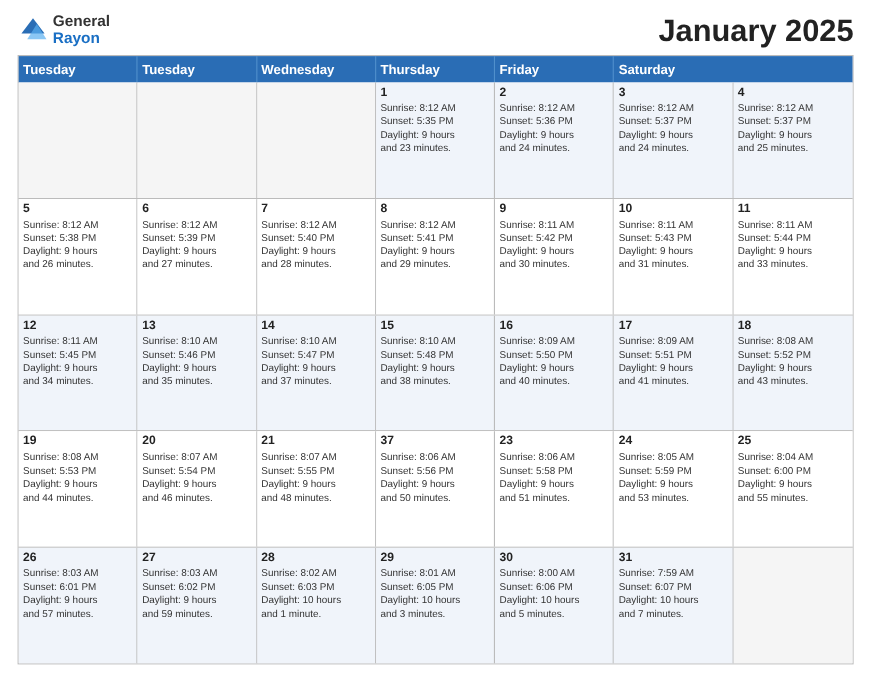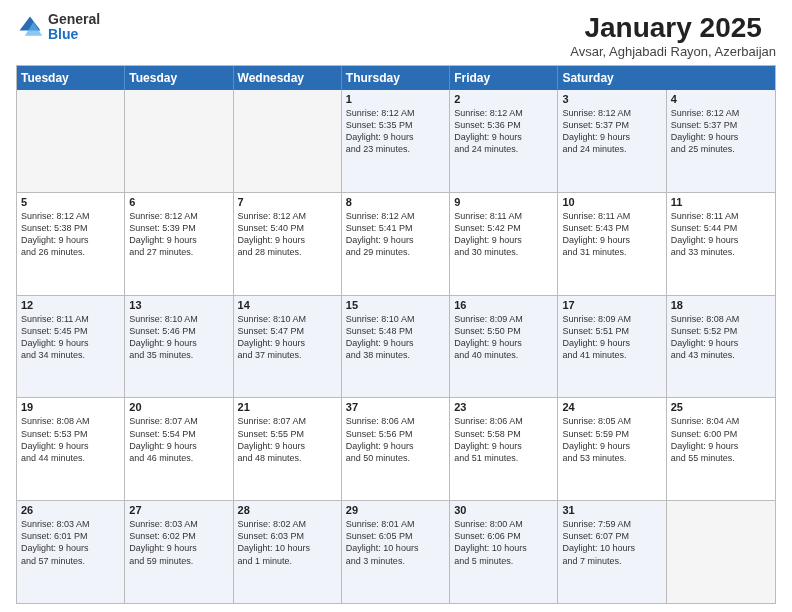--- a/index.html
+++ b/index.html
@@ -33,21 +33,21 @@
       font-weight: bold;
       line-height: 1.1;
     }
     .logo-general { color: #333; }
     .logo-blue { color: #1a6fc4; }
     .logo-icon {
       width: 28px;
       height: 28px;
     }
     .title-block {
-      text-align: center;
+      text-align: right;
     }
     .title-block h1 {
       font-size: 28px;
       font-weight: bold;
       color: #222;
     }
     .title-block h2 {
       font-size: 13px;
       color: #444;
       font-weight: normal;
@@ -112,26 +112,25 @@
 
 <div class="page">
   <div class="header">
     <div class="logo">
       <svg class="logo-icon" viewBox="0 0 32 32">
         <polygon points="16,4 28,20 4,20" fill="#2a6db5"></polygon>
         <polygon points="20,10 30,26 10,26" fill="#5aaff0" opacity="0.7"></polygon>
       </svg>
       <div class="logo-text">
         <span class="logo-general">General</span><br>
-        <span class="logo-blue">Blue</span>
+        <span class="logo-blue">Rayon</span>
       </div>
     </div>
     <div class="title-block">
       <h1>January 2025</h1>
-      <h2>Avsar, Aghjabadi Rayon, Azerbaijan</h2>
     </div>
   </div>
 
   <div class="calendar">
     <div class="cal-header">
     <div class="cal-header-cell">Tuesday</div>
         <div class="cal-header-cell">Tuesday</div>
         <div class="cal-header-cell">Wednesday</div>
         <div class="cal-header-cell">Thursday</div>
         <div class="cal-header-cell">Friday</div>

